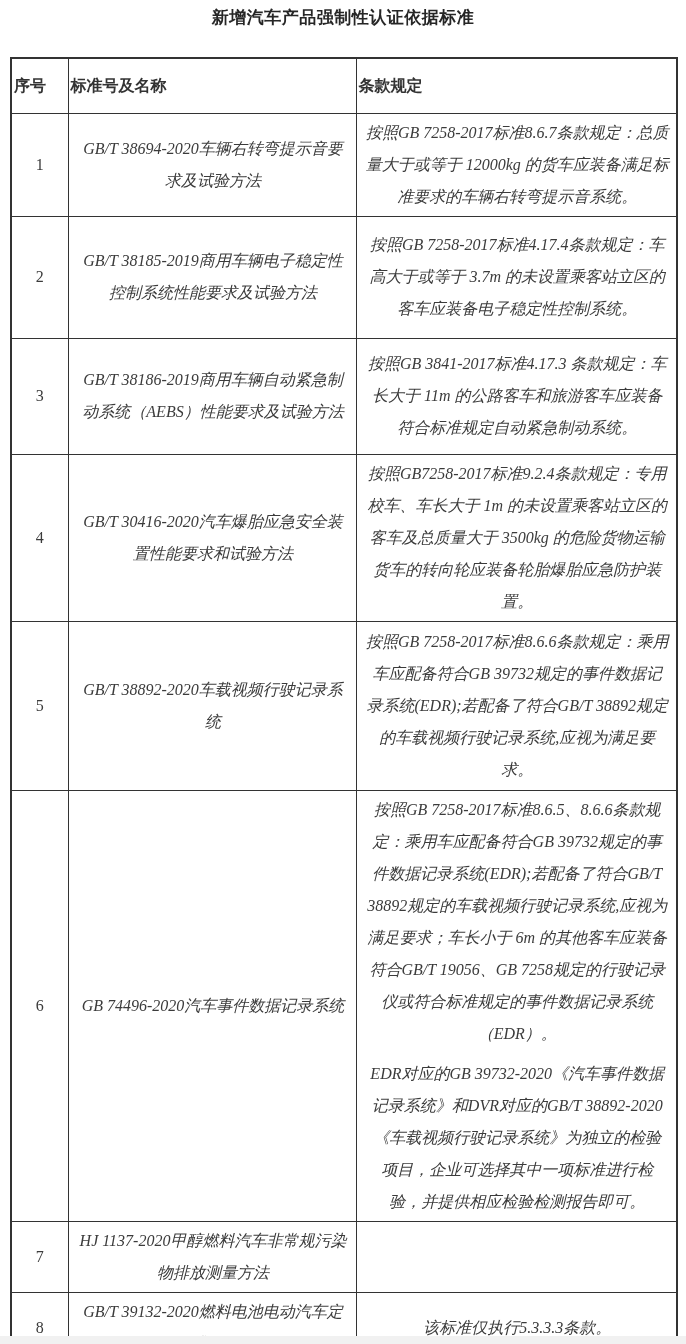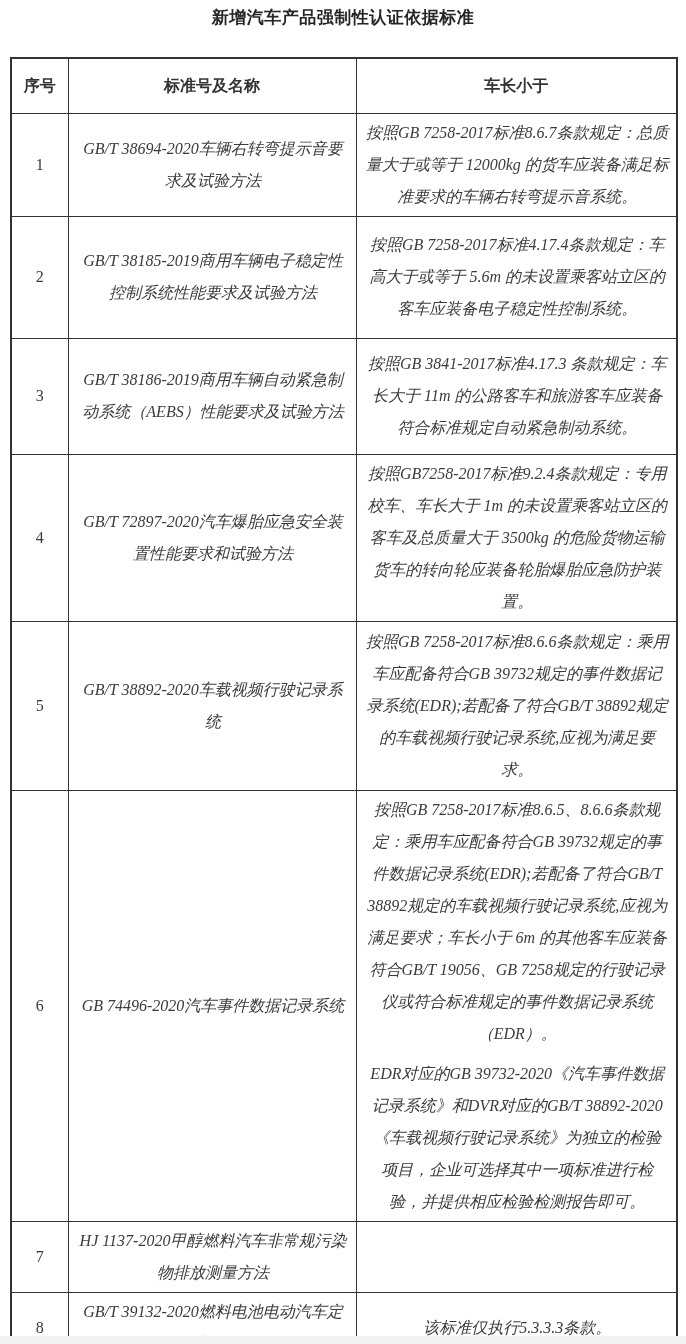--- a/index.html
+++ b/index.html
@@ -42,21 +42,21 @@
   .std-table col.c-std { width: 288px; }
   .std-table col.c-req { width: 321px; }
   .std-table th, .std-table td {
     border: 1px solid #333333;
     vertical-align: middle;
     padding: 2px 6px 2px 8px;
     overflow: hidden;
   }
   .std-table thead th {
     font-weight: bold;
-    text-align: center;
+    text-align: left;
     color: #333333;
     padding: 2px;
     font-size: 16px;
   }
   .std-table td.cell-no {
     text-align: center;
     padding: 2px;
   }
   .std-table td p {
     margin: 1px;
@@ -94,55 +94,55 @@
 <table class="std-table">
   <colgroup>
     <col class="c-no">
     <col class="c-std">
     <col class="c-req">
   </colgroup>
   <thead>
     <tr class="rh">
       <th>序号</th>
       <th>标准号及名称</th>
-      <th>车长小于</th>
+      <th>条款规定</th>
     </tr>
   </thead>
   <tbody>
     <tr class="r1">
       <td class="cell-no">1</td>
       <td>
           <p>GB/T 38694-2020车辆右转弯提示音要求及试验方法</p>
         </td>
       <td>
         <p>按照GB 7258-2017标准8.6.7条款规定：总质量大于或等于 12000kg 的货车应装备满足标准要求的车辆右转弯提示音系统。</p>
       </td>
     </tr>
     <tr class="r2">
       <td class="cell-no">2</td>
       <td>
           <p>GB/T 38185-2019商用车辆电子稳定性控制系统性能要求及试验方法</p>
         </td>
       <td>
-        <p>按照GB 7258-2017标准4.17.4条款规定：车高大于或等于 5.6m 的未设置乘客站立区的客车应装备电子稳定性控制系统。</p>
+        <p>按照GB 7258-2017标准4.17.4条款规定：车高大于或等于 3.7m 的未设置乘客站立区的客车应装备电子稳定性控制系统。</p>
       </td>
     </tr>
     <tr class="r3">
       <td class="cell-no">3</td>
       <td>
           <p>GB/T 38186-2019商用车辆自动紧急制动系统（AEBS）性能要求及试验方法</p>
         </td>
       <td>
         <p>按照GB 3841-2017标准4.17.3 条款规定：车长大于 11m 的公路客车和旅游客车应装备符合标准规定自动紧急制动系统。</p>
       </td>
     </tr>
     <tr class="r4">
       <td class="cell-no">4</td>
       <td>
-          <p>GB/T 72897-2020汽车爆胎应急安全装置性能要求和试验方法</p>
+          <p>GB/T 30416-2020汽车爆胎应急安全装置性能要求和试验方法</p>
         </td>
       <td>
         <p>按照GB7258-2017标准9.2.4条款规定：专用校车、车长大于 1m 的未设置乘客站立区的客车及总质量大于 3500kg 的危险货物运输货车的转向轮应装备轮胎爆胎应急防护装置。</p>
       </td>
     </tr>
     <tr class="r5">
       <td class="cell-no">5</td>
       <td>
           <p>GB/T 38892-2020车载视频行驶记录系统</p>
         </td>

